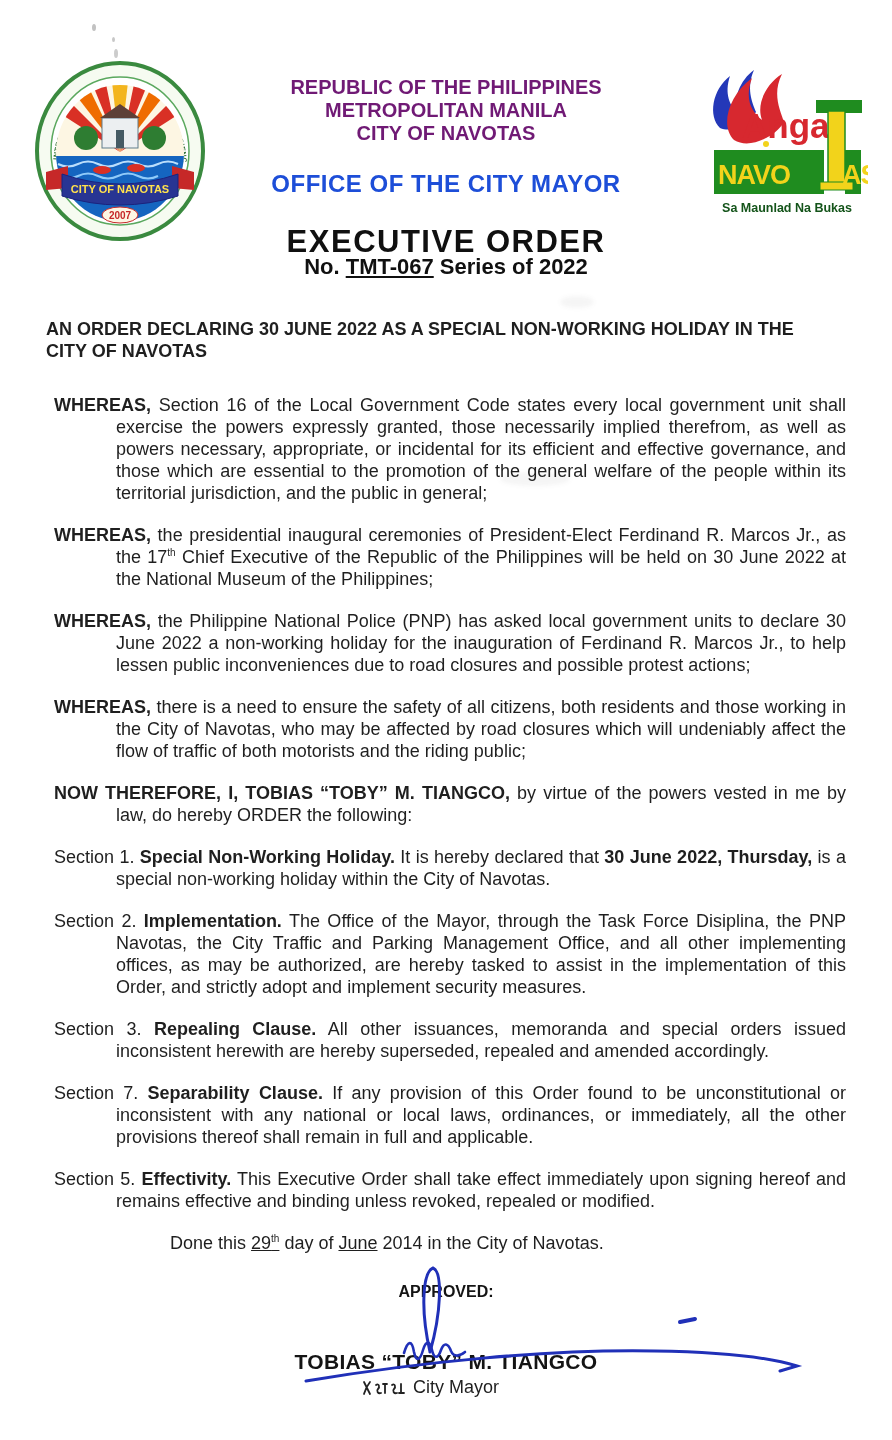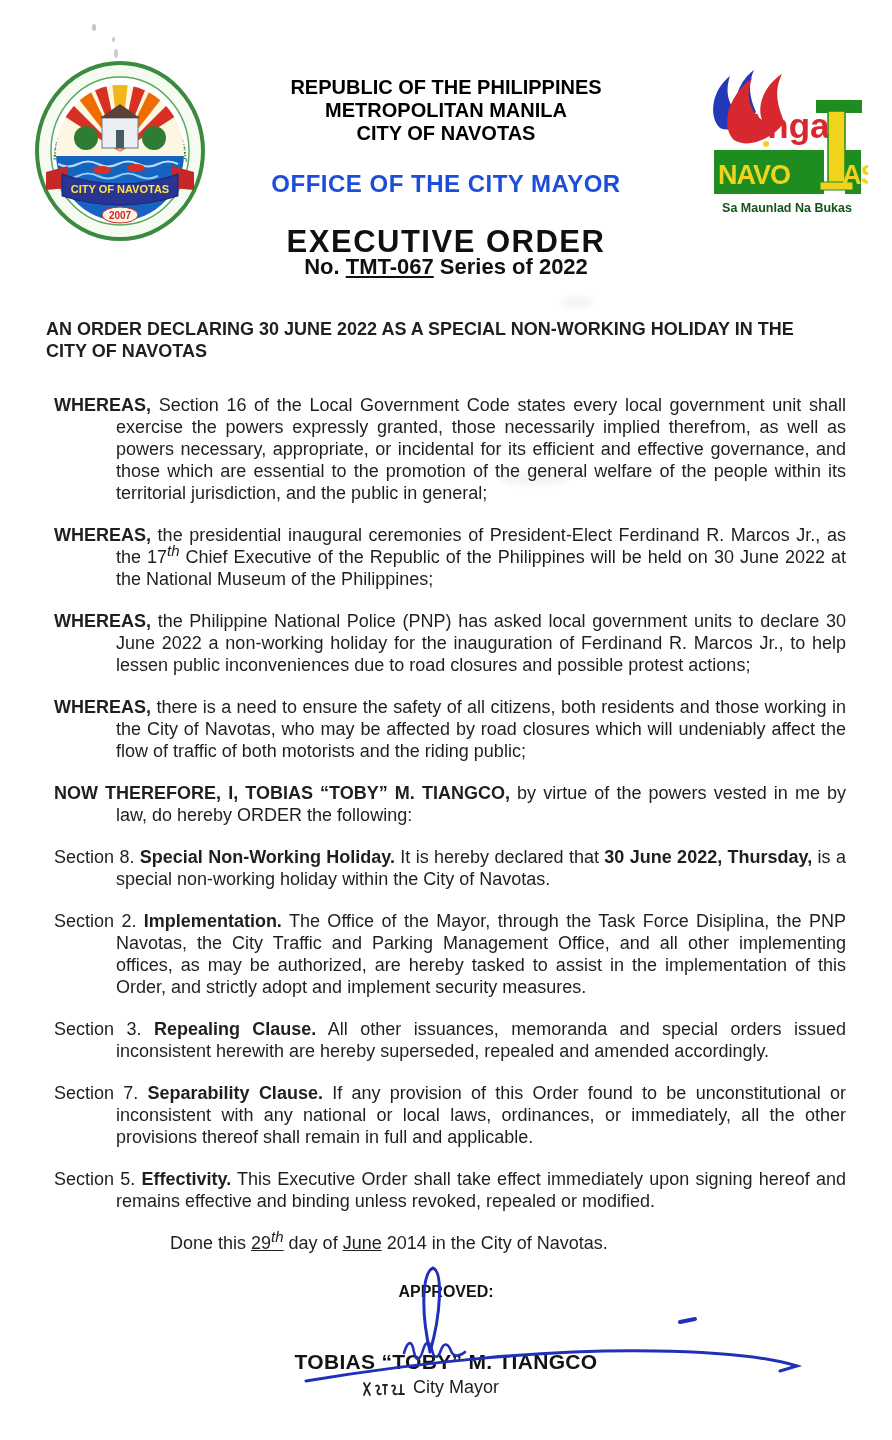--- a/index.html
+++ b/index.html
@@ -4,42 +4,42 @@
 <style>
   html,body { margin:0; padding:0; background:#e9e9e9; }
   .page {
     position:relative; width:892px; height:1440px; margin:0 auto;
     background:#ffffff; overflow:hidden;
     font-family:"Liberation Sans", sans-serif; color:#1f1f1f;
   }
   
   .seal { position:absolute; left:34px; top:60px; width:172px; height:182px; }
   .hdr-center { position:absolute; left:206px; top:76px; width:480px; text-align:center; }
-  .hdr-line { font-weight:bold; font-size:20px; line-height:23px; color:#000000; }
+  .hdr-line { font-weight:bold; font-size:20px; line-height:23px; color:#701a75; }
   .office-title { position:absolute; left:186px; top:170px; width:520px; text-align:center;
     font-weight:bold; font-size:24px; letter-spacing:0.5px; color:#1d4ed8; }
   .logo { position:absolute; left:690px; top:56px; width:178px; height:162px; }
   .eo-title { position:absolute; left:0; top:224px; width:892px; text-align:center;
     font-weight:bold; font-size:31px; letter-spacing:1.5px; color:#101010; }
   .eo-no { position:absolute; left:0; top:254px; width:892px; text-align:center;
     font-weight:bold; font-size:22px; color:#101010; }
   .ul { text-decoration:underline; }
   
   .body { position:absolute; left:46px; top:318px; width:800px; font-size:18px; line-height:22px; }
   .subject { font-weight:bold; margin:0 0 32px 0; }
   .subject div { white-space:nowrap; }
   .para { margin:0 0 20px 8px; text-align:justify; padding-left:62px; text-indent:-62px; }
   .done-line { margin:0 0 0 124px; text-align:left; }
-  sup { font-size:15px; line-height:0; vertical-align:super;font-style:italic; }
+  sup { font-size:10px; line-height:0; vertical-align:super; }
   
   .sig-block { position:absolute; left:246px; top:1283px; width:400px; text-align:center; }
   .approved { font-weight:bold; font-size:16px; color:#141414; }
   .signer-name { margin-top:49px; font-weight:bold; font-size:21px; letter-spacing:0.3px; color:#141414; }
   .signer-title { margin-top:3px; font-size:18px; display:flex; justify-content:center;
-    align-items:flex-end; gap:6px; transform:translateX(-16px); }
+    align-items:center; gap:6px; transform:translateX(-16px); }
   .sig-svg { position:absolute; left:0; top:0; pointer-events:none; }
   
   .artifact { position:absolute; background:#8f8f8f; border-radius:50%; }
   .smudge { position:absolute; background:rgba(60,60,60,0.05); border-radius:50%; filter:blur(2px); }
 </style>
 </head>
 <body>
 
 <div class="page">
 
@@ -128,21 +128,21 @@
     <p class="para"><b>WHEREAS,</b><span> Section 16 of the Local Government Code states every local government unit shall exercise the powers expressly granted, those necessarily implied therefrom, as well as powers necessary, appropriate, or incidental for its efficient and effective governance, and those which are essential to the promotion of the general welfare of the people within its territorial jurisdiction, and the public in general;</span></p>
 
     <p class="para"><b>WHEREAS,</b><span> the presidential inaugural ceremonies of President-Elect Ferdinand R. Marcos Jr., as the 17</span><sup>th</sup><span> Chief Executive of the Republic of the Philippines will be held on 30 June 2022 at the National Museum of the Philippines;</span></p>
 
     <p class="para"><b>WHEREAS,</b><span> the Philippine National Police (PNP) has asked local government units to declare 30 June 2022 a non-working holiday for the inauguration of Ferdinand R. Marcos Jr., to help lessen public inconveniences due to road closures and possible protest actions;</span></p>
 
     <p class="para"><b>WHEREAS,</b><span> there is a need to ensure the safety of all citizens, both residents and those working in the City of Navotas, who may be affected by road closures which will undeniably affect the flow of traffic of both motorists and the riding public;</span></p>
 
     <p class="para"><b>NOW THEREFORE, I, TOBIAS “TOBY” M. TIANGCO,</b><span> by virtue of the powers vested in me by law, do hereby ORDER the following:</span></p>
 
-    <p class="para"><span>Section 8. </span><b>Special Non-Working Holiday.</b><span> It is hereby declared that </span><b>30 June 2022, Thursday,</b><span> is a special non-working holiday within the City of Navotas.</span></p>
+    <p class="para"><span>Section 1. </span><b>Special Non-Working Holiday.</b><span> It is hereby declared that </span><b>30 June 2022, Thursday,</b><span> is a special non-working holiday within the City of Navotas.</span></p>
 
     <p class="para"><span>Section 2. </span><b>Implementation.</b><span> The Office of the Mayor, through the Task Force Disiplina, the PNP Navotas, the City Traffic and Parking Management Office, and all other implementing offices, as may be authorized, are hereby tasked to assist in the implementation of this Order, and strictly adopt and implement security measures.</span></p>
 
     <p class="para"><span>Section 3. </span><b>Repealing Clause.</b><span> All other issuances, memoranda and special orders issued inconsistent herewith are hereby superseded, repealed and amended accordingly.</span></p>
 
     <p class="para"><span>Section 7. </span><b>Separability Clause.</b><span> If any provision of this Order found to be unconstitutional or inconsistent with any national or local laws, ordinances, or immediately, all the other provisions thereof shall remain in full and applicable.</span></p>
 
     <p class="para"><span>Section 5. </span><b>Effectivity.</b><span> This Executive Order shall take effect immediately upon signing hereof and remains effective and binding unless revoked, repealed or modified.</span></p>
 
     <p class="done-line"><span>Done this </span><span class="ul"><span>29</span><sup>th</sup></span><span> day of </span><span class="ul">June</span><span> 2014 in the City of Navotas.</span></p>

